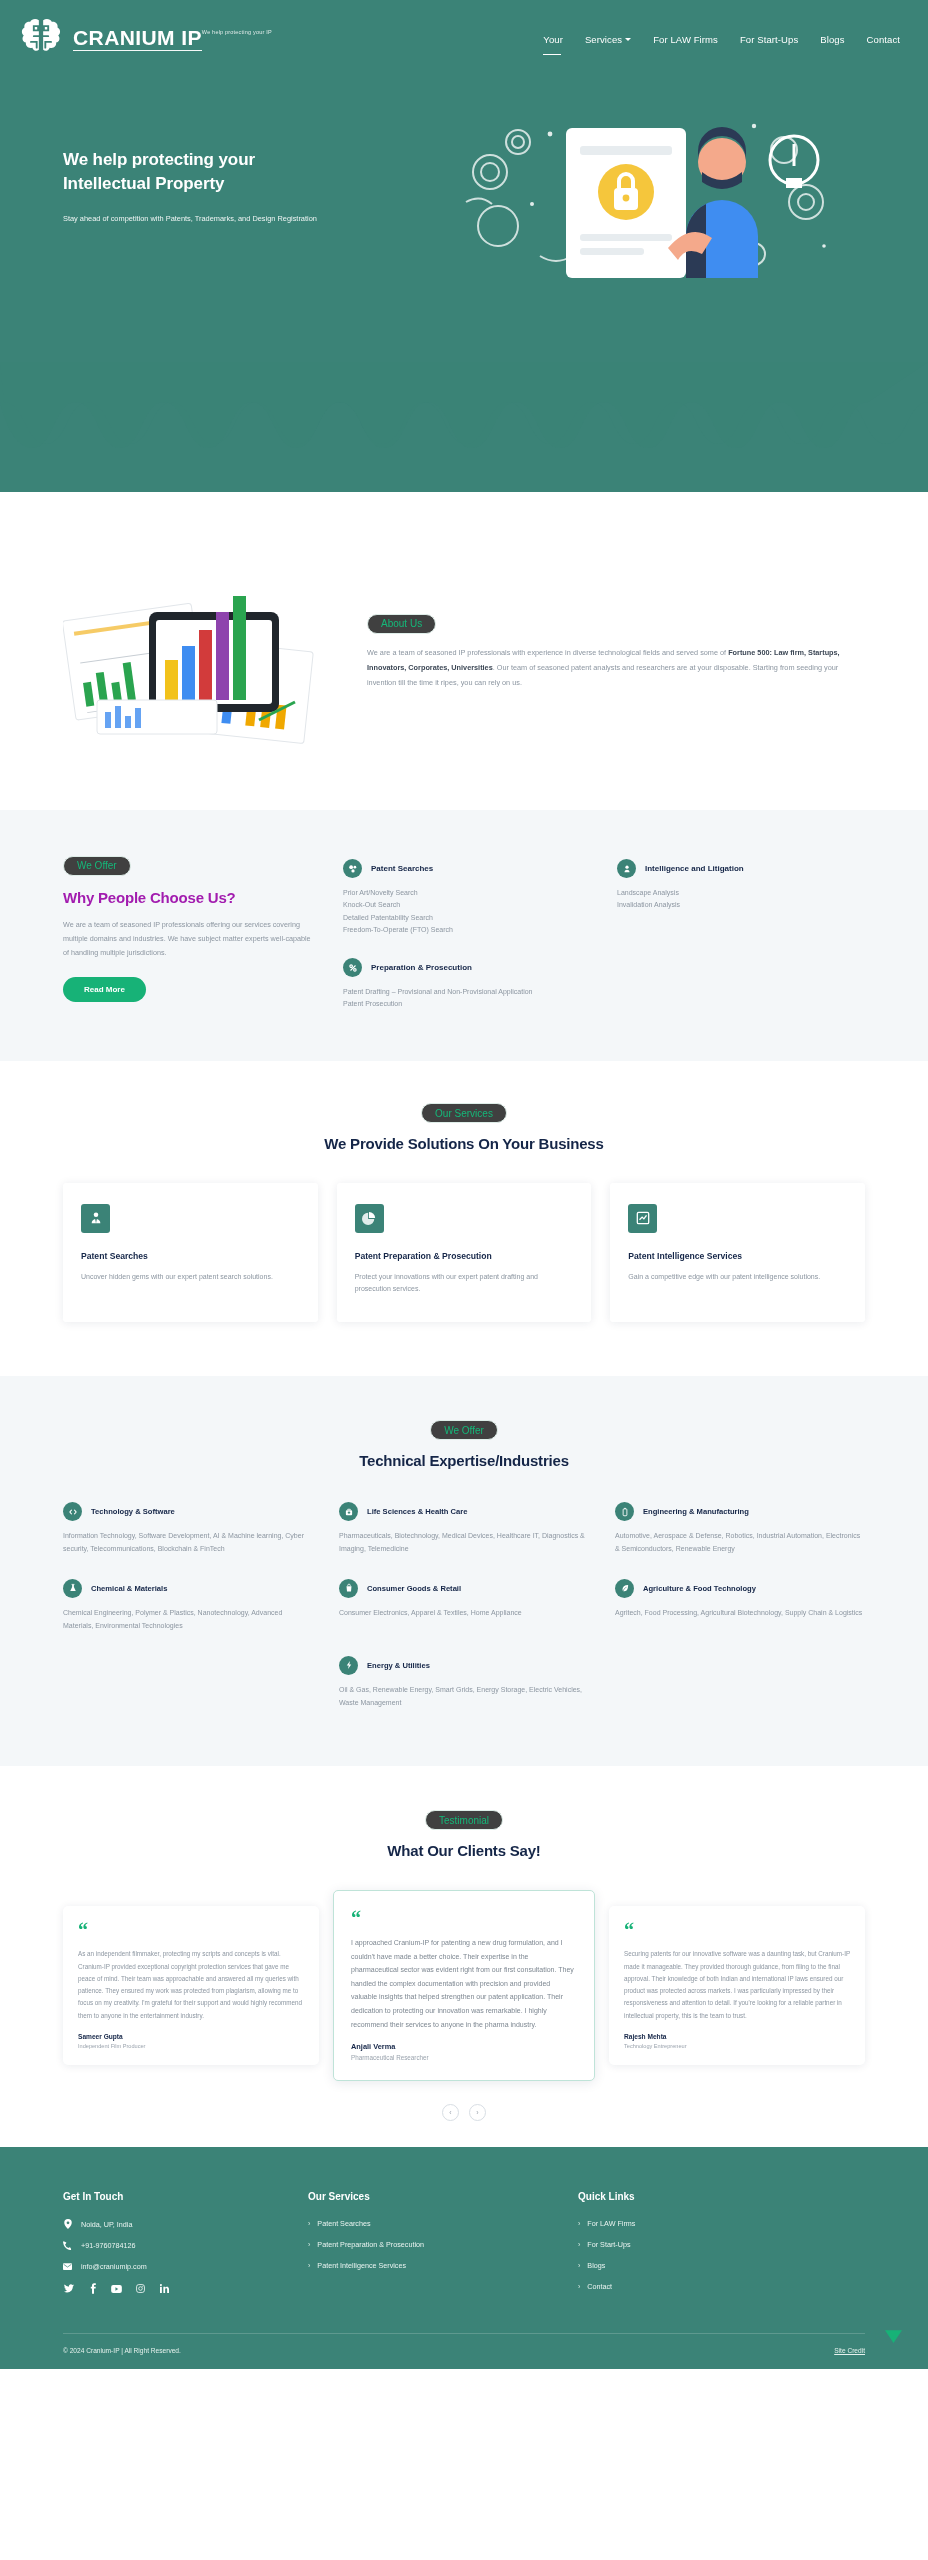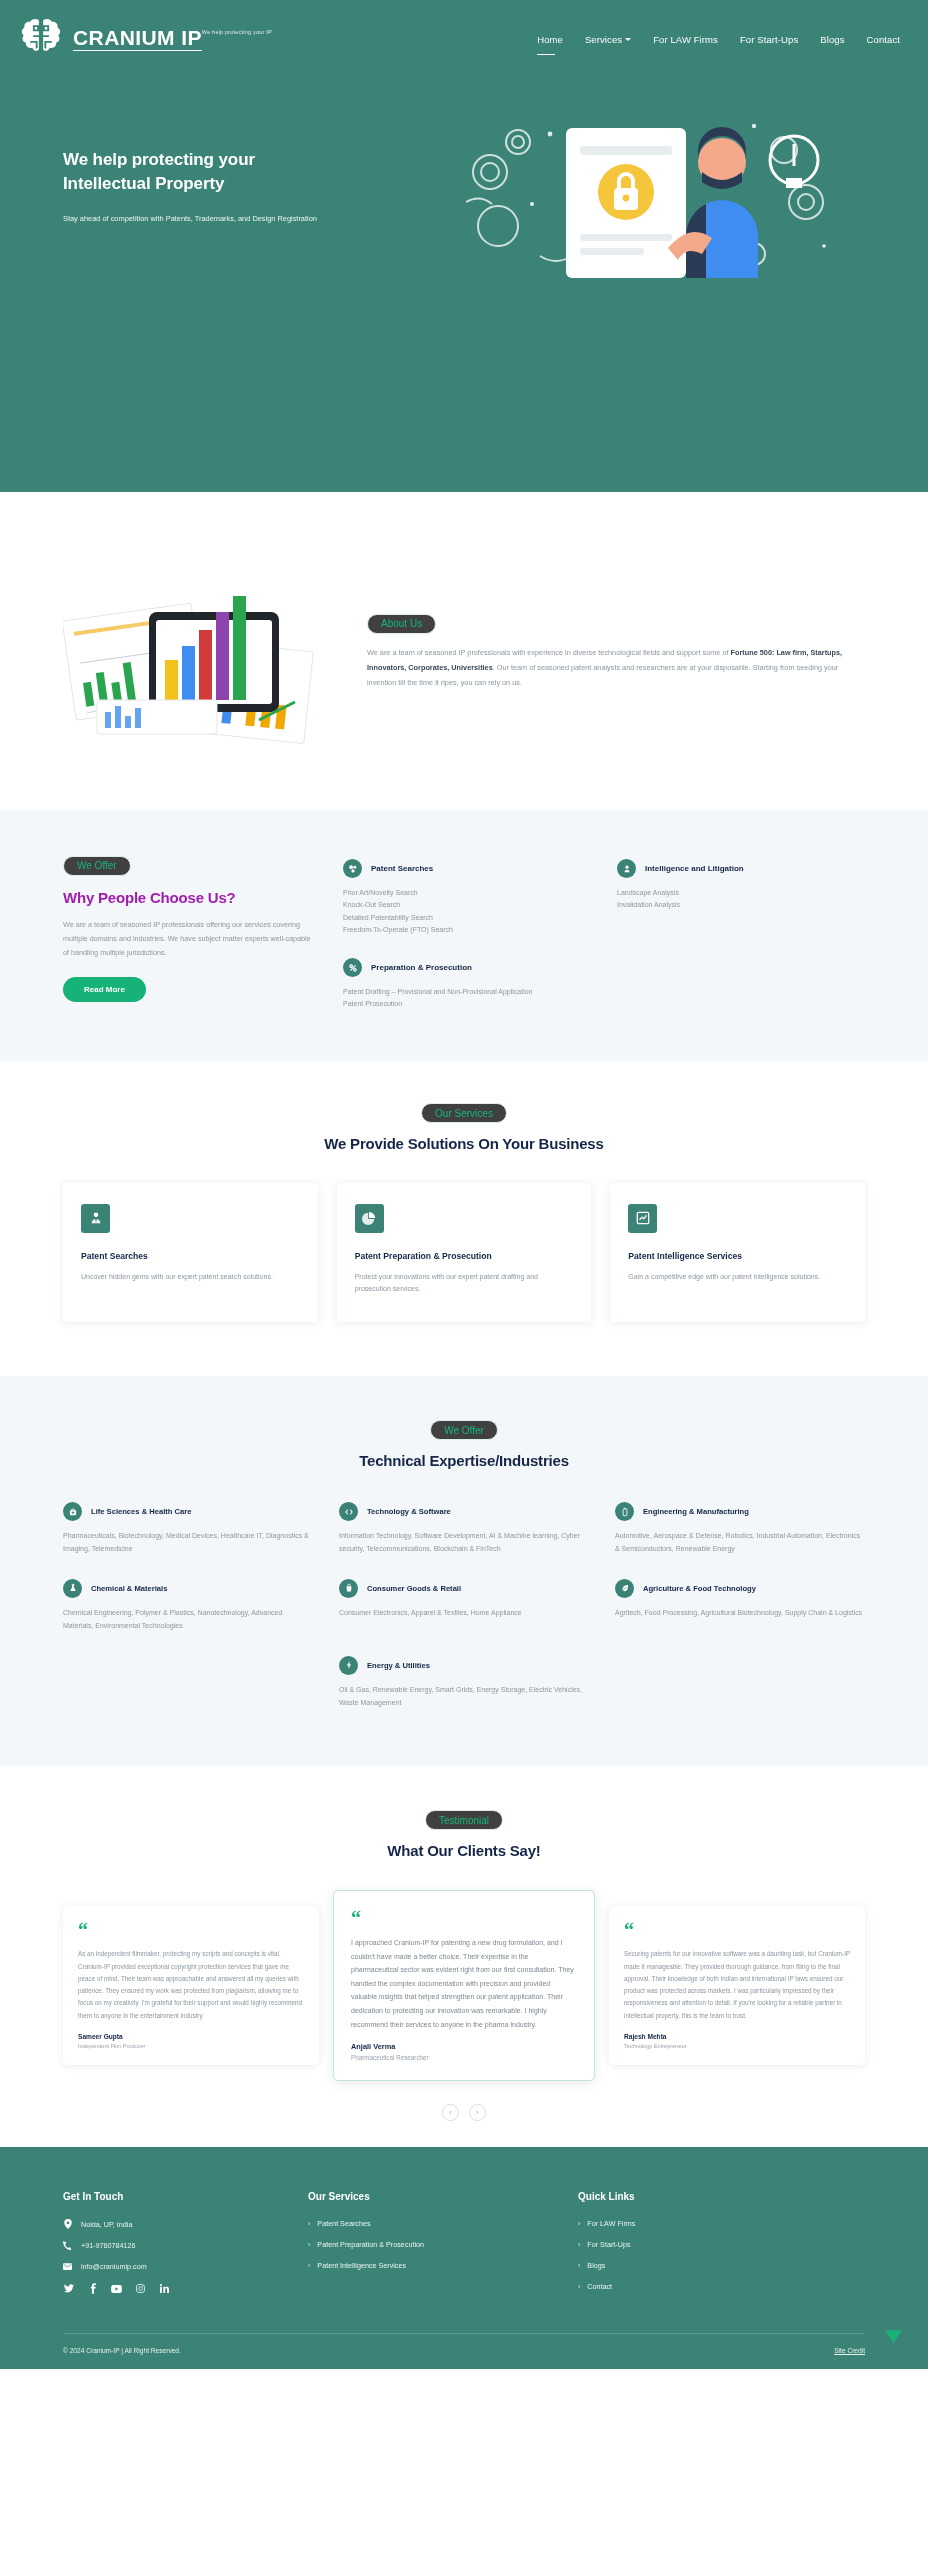--- a/index.html
+++ b/index.html
@@ -237,21 +237,21 @@
             </g>
           </svg>
         </span>
         <span class="brand-text">
           <span class="brand-name">CRANIUM IP</span>
           <span class="brand-tag">We help protecting your IP</span>
         </span>
       </div>
 
       <nav class="nav">
-        <a href="#"><span>Home</span></a>
+        <a href="#"><span>Your</span></a>
         <a href="#"><span>Services</span><i class="caret"></i></a>
         <a href="#"><span>For LAW Firms</span></a>
         <a href="#"><span>For Start-Ups</span></a>
         <a href="#"><span>Blogs</span></a>
         <a href="#"><span>Contact</span></a>
         <span class="nav-underline"></span>
       </nav>
     </div>
 
     <div class="hero-body">
@@ -356,21 +356,21 @@
             <rect x="52" y="156" width="6" height="22"></rect>
             <rect x="62" y="166" width="6" height="12"></rect>
             <rect x="72" y="158" width="6" height="20"></rect>
           </g>
         <path d="M196 170 l36 -18" stroke="#2aa44f" stroke-width="3"></path>
       </svg>
     </div>
     <div class="about-copy">
       <span class="pill">About Us</span>
       <p class="about-text">
-        <span>We are a team of seasoned IP professionals with experience in diverse technological fields and support some of </span><b>Fortune 500: Law firm, Startups, Innovators, Corporates, Universities</b><span>. Our team of seasoned patent analysts and researchers are at your disposable. Starting from seeding your invention till the time it ripes, you can rely on us.</span>
+        <span>We are a team of seasoned IP professionals with experience in diverse technological fields and served some of </span><b>Fortune 500: Law firm, Startups, Innovators, Corporates, Universities</b><span>. Our team of seasoned patent analysts and researchers are at your disposable. Starting from seeding your invention till the time it ripes, you can rely on us.</span>
       </p>
     </div>
   </section>
 
   <section class="why">
     <div class="why-left">
       <span class="pill">We Offer</span>
       <h2 class="sec-head">Why People Choose Us?</h2>
       <p class="why-text">We are a team of seasoned IP professionals offering our services covering multiple domains and industries. We have subject matter experts well-capable of handling multiple jurisdictions.</p>
       <button class="btn-primary">Read More</button>
@@ -474,43 +474,43 @@
   </section>
 
   <section class="industries">
     <span class="pill">We Offer</span>
     <h2 class="sec-head-c" style="max-width:420px">Technical Expertise/Industries</h2>
 
     <div class="ind-grid">
       <div>
         <div class="ind-head">
             <span class="ind-ico">
+          <svg width="10" height="10" viewBox="0 0 16 16" fill="none" stroke="#fff" stroke-width="1.7" stroke-linecap="round">
+                <path d="M5.5 5L3 8l2.5 3"></path>
+                <path d="M10.5 5L13 8l-2.5 3"></path>
+              </svg>
+            </span>
+          <span class="ind-title">Technology &amp; Software</span>
+          </div>
+        <div class="ind-desc">Information Technology, Software Development, AI &amp; Machine learning, Cyber security, Telecommunications, Blockchain &amp; FinTech</div>
+      </div>
+
+      <div>
+        <div class="ind-head">
+            <span class="ind-ico">
           <svg width="10" height="10" viewBox="0 0 16 16" fill="#fff">
                 <rect x="3" y="5" width="10" height="8" rx="1.4"></rect>
                 <path d="M6 5V3.6h4V5" stroke="#fff" stroke-width="1.4" fill="none"></path>
                 <rect x="7.2" y="7" width="1.6" height="4" fill="#3b8377"></rect>
                 <rect x="6" y="8.2" width="4" height="1.6" fill="#3b8377"></rect>
               </svg>
             </span>
           <span class="ind-title">Life Sciences &amp; Health Care</span>
           </div>
         <div class="ind-desc">Pharmaceuticals, Biotechnology, Medical Devices, Healthcare IT, Diagnostics &amp; Imaging, Telemedicine</div>
-      </div>
-
-      <div>
-        <div class="ind-head">
-            <span class="ind-ico">
-          <svg width="10" height="10" viewBox="0 0 16 16" fill="none" stroke="#fff" stroke-width="1.7" stroke-linecap="round">
-                <path d="M5.5 5L3 8l2.5 3"></path>
-                <path d="M10.5 5L13 8l-2.5 3"></path>
-              </svg>
-            </span>
-          <span class="ind-title">Technology &amp; Software</span>
-          </div>
-        <div class="ind-desc">Information Technology, Software Development, AI &amp; Machine learning, Cyber security, Telecommunications, Blockchain &amp; FinTech</div>
       </div>
 
       <div>
         <div class="ind-head">
             <span class="ind-ico">
           <svg width="10" height="10" viewBox="0 0 16 16" fill="none" stroke="#fff" stroke-width="1.4">
                 <rect x="5" y="3" width="6" height="11" rx="1.4"></rect>
                 <path d="M6.6 2.2h2.8"></path>
               </svg>
             </span>

